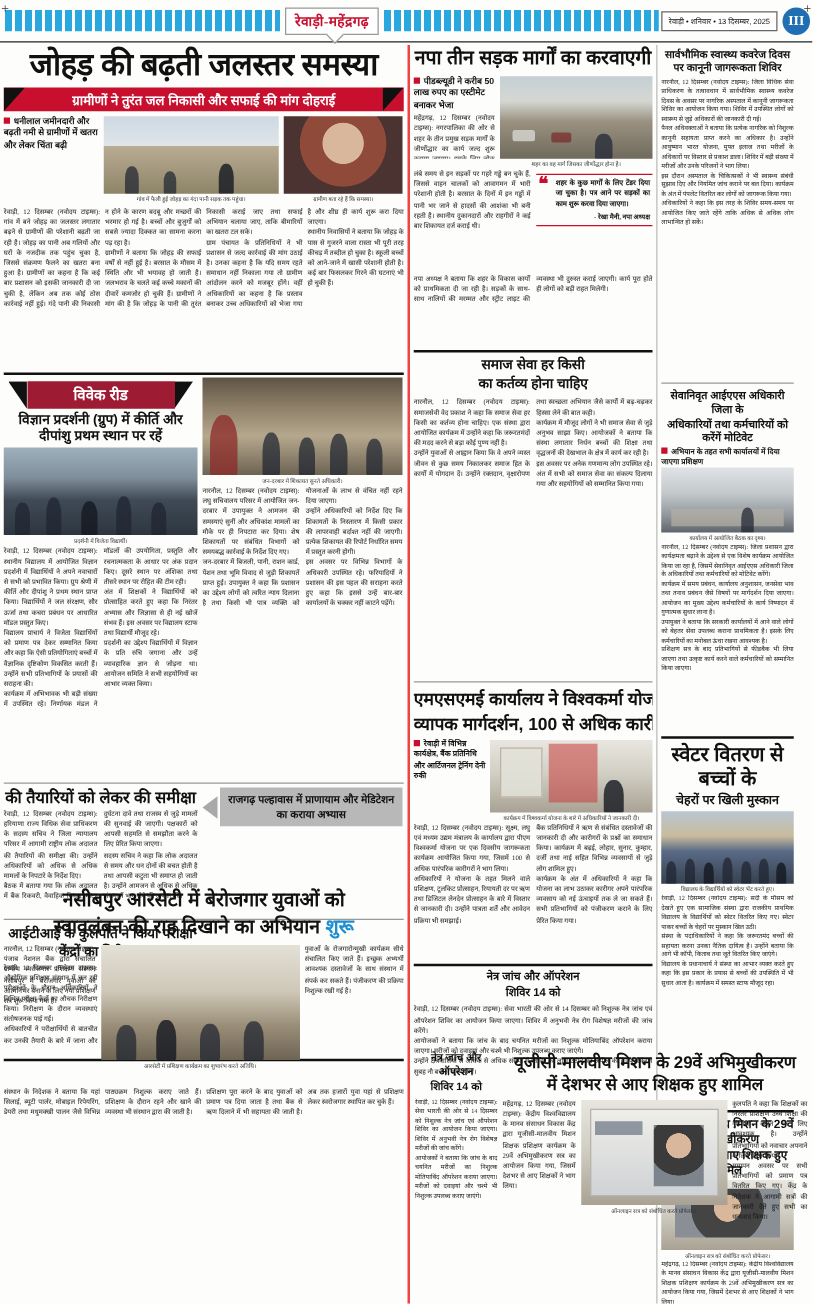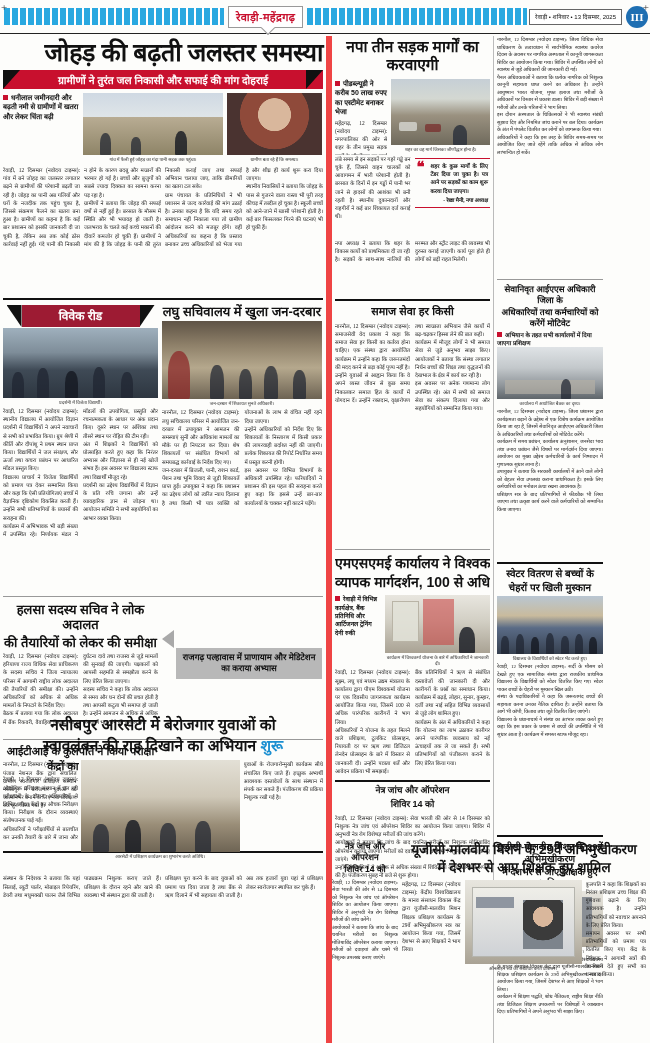--- a/index.html
+++ b/index.html
@@ -22,25 +22,25 @@
   .edition-tag { position: relative; flex: 0 0 auto; background: #fff; border: 1px solid #999; padding: 2px 7px 3px; margin: 0 2px; }
   .edition-tag .et-text { color: #c8102e; font-weight: bold; font-size: 11px; letter-spacing: .3px; }
   .edition-tag:after { content: ""; position: absolute; left: 46%; bottom: -6px; width: 9px; height: 9px; background: #fff; border-right: 1px solid #999; border-bottom: 1px solid #999; transform: rotate(45deg); }
   .datebox { flex: 0 0 auto; border: 1px solid #666; background: #fff; font-size: 6px; padding: 3px 5px; color: #111; white-space: nowrap; font-family: "Liberation Sans", sans-serif; }
   .emblem { flex: 0 0 auto; width: 22px; height: 22px; border-radius: 50%; background: #1f6fb2; color: #fff; font-size: 11px; font-weight: bold; display: flex; align-items: center; justify-content: center; margin-left: 4px; }
 
   
   .body-grid { display: flex; height: 1009px; padding: 2px 3px 0; gap: 3px; }
   .col { display: flex; flex-direction: column; }
   .col-left   { width: 320px; }
-  .col-mid    { width: 168px; border-left: 6px solid #ef4444; border-right: 1px solid #bbb; padding: 0 3px; }
+  .col-mid    { width: 200px; border-left: 2px solid #ef4444; border-right: 1px solid #bbb; padding: 0 3px; }
   .col-right  { width: 106px; }
 
   
-  .hl-lead { font-family: "Liberation Sans", sans-serif; font-weight: bold; color: #111; font-size: 25px; line-height: 1.12; letter-spacing: -.4px; text-align: right; padding: 2px 0 1px; }
+  .hl-lead { font-family: "Liberation Sans", sans-serif; font-weight: bold; color: #111; font-size: 25px; line-height: 1.12; letter-spacing: -.4px; text-align: center; padding: 2px 0 1px; }
   .hl-lead .accent { color: #1b8fd1; }
   .subhead-bar { position: relative; background: #c8102e; color: #fff; font-weight: bold; font-size: 10.5px; text-align: center; padding: 2.5px 18px; margin: 3px 0 4px; font-family: "Liberation Sans", sans-serif; }
   .subhead-bar:before, .subhead-bar:after { content: ""; position: absolute; top: 0; width: 17px; height: 100%; background: #111; }
   .subhead-bar:before { left: 0; clip-path: polygon(0 0, 100% 0, 0 100%); }
   .subhead-bar:after { right: 0; clip-path: polygon(100% 0, 100% 100%, 0 0); transform: scaleX(-1); }
 
   .hl-2 { font-family: "Liberation Sans", sans-serif; font-weight: bold; font-size: 15.5px; line-height: 1.16; text-align: center; color: #111; padding: 2px 0 3px; }
   .hl-3 { font-family: "Liberation Sans", sans-serif; font-weight: bold; font-size: 13px; line-height: 1.18; text-align: center; color: #111; padding: 2px 0; }
   .hl-4 { font-family: "Liberation Sans", sans-serif; font-weight: bold; font-size: 11px; line-height: 1.2; text-align: center; color: #111; padding: 2px 0; }
   .hl-small { font-family: "Liberation Sans", sans-serif; font-weight: bold; font-size: 8.6px; line-height: 1.25; text-align: center; color: #111; padding: 1px 0 2px; }
@@ -151,70 +151,69 @@
           <p>स्थानीय निवासियों ने बताया कि जोहड़ के पास से गुजरने वाला रास्ता भी पूरी तरह कीचड़ में तब्दील हो चुका है। स्कूली बच्चों को आने-जाने में खासी परेशानी होती है। कई बार फिसलकर गिरने की घटनाएं भी हो चुकी हैं।</p>
         </div>
       </div>
 
       <div class="rule-thick"></div>
 
       <div class="flex-row" style="align-items:flex-start;">
 
         <div style="width:155px;">
           <div class="tag-ribbon">विवेक रीड</div>
+          <div class="hl-4">विज्ञान प्रदर्शनी (ग्रुप) में कीर्ति और दीपांशु प्रथम स्थान पर रहें</div>
           <div class="photo ph-group" style="height:70px;">
             <div class="fig" style="left:6%;width:12px;height:26px;"></div>
             <div class="fig" style="left:22%;width:12px;height:30px;"></div>
             <div class="fig h" style="left:40%;width:13px;height:27px;"></div>
             <div class="fig" style="left:58%;width:12px;height:31px;"></div>
             <div class="fig" style="left:76%;width:12px;height:26px;"></div>
           </div>
           <div class="caption">प्रदर्शनी में विजेता विद्यार्थी।</div>
           <div class="body-text cols-2" style="height:186px;">
             <p>रेवाड़ी, 12 दिसम्बर (नवोदय टाइम्स): स्थानीय विद्यालय में आयोजित विज्ञान प्रदर्शनी में विद्यार्थियों ने अपने नवाचारों से सभी को प्रभावित किया। ग्रुप श्रेणी में कीर्ति और दीपांशु ने प्रथम स्थान प्राप्त किया। विद्यार्थियों ने जल संरक्षण, सौर ऊर्जा तथा कचरा प्रबंधन पर आधारित मॉडल प्रस्तुत किए।</p>
             <p>विद्यालय प्राचार्य ने विजेता विद्यार्थियों को प्रमाण पत्र देकर सम्मानित किया और कहा कि ऐसी प्रतियोगिताएं बच्चों में वैज्ञानिक दृष्टिकोण विकसित करती हैं। उन्होंने सभी प्रतिभागियों के प्रयासों की सराहना की।</p>
             <p>कार्यक्रम में अभिभावक भी बड़ी संख्या में उपस्थित रहे। निर्णायक मंडल ने मॉडलों की उपयोगिता, प्रस्तुति और रचनात्मकता के आधार पर अंक प्रदान किए। दूसरे स्थान पर अंशिका तथा तीसरे स्थान पर रोहित की टीम रही।</p>
             <p>अंत में शिक्षकों ने विद्यार्थियों को प्रोत्साहित करते हुए कहा कि निरंतर अभ्यास और जिज्ञासा से ही नई खोजें संभव हैं। इस अवसर पर विद्यालय स्टाफ तथा विद्यार्थी मौजूद रहे।</p>
             <p>प्रदर्शनी का उद्देश्य विद्यार्थियों में विज्ञान के प्रति रुचि जगाना और उन्हें व्यावहारिक ज्ञान से जोड़ना था। आयोजन समिति ने सभी सहयोगियों का आभार व्यक्त किया।</p>
           </div>
         </div>
 
         <div style="width:160px;">
-          <div class="hl-3">लघु सचिवालय में खुला जन-दरबार</div>
           <div class="photo ph-indoor" style="height:78px;">
             <div class="fig h" style="left:4%;width:22px;height:48px;background:rgba(140,40,40,.75);"></div>
             <div class="fig" style="left:30%;width:14px;height:34px;"></div>
             <div class="fig" style="left:48%;width:13px;height:30px;"></div>
             <div class="fig" style="left:64%;width:14px;height:33px;"></div>
             <div class="fig" style="left:82%;width:13px;height:29px;"></div>
           </div>
           <div class="caption">जन-दरबार में शिकायत सुनते अधिकारी।</div>
           <div class="body-text cols-2" style="height:178px;">
             <p>नारनौल, 12 दिसम्बर (नवोदय टाइम्स): लघु सचिवालय परिसर में आयोजित जन-दरबार में उपायुक्त ने आमजन की समस्याएं सुनीं और अधिकांश मामलों का मौके पर ही निपटारा कर दिया। शेष शिकायतों पर संबंधित विभागों को समयबद्ध कार्रवाई के निर्देश दिए गए।</p>
             <p>जन-दरबार में बिजली, पानी, राशन कार्ड, पेंशन तथा भूमि विवाद से जुड़ी शिकायतें प्राप्त हुईं। उपायुक्त ने कहा कि प्रशासन का उद्देश्य लोगों को त्वरित न्याय दिलाना है तथा किसी भी पात्र व्यक्ति को योजनाओं के लाभ से वंचित नहीं रहने दिया जाएगा।</p>
             <p>उन्होंने अधिकारियों को निर्देश दिए कि शिकायतों के निस्तारण में किसी प्रकार की लापरवाही बर्दाश्त नहीं की जाएगी। प्रत्येक शिकायत की रिपोर्ट निर्धारित समय में प्रस्तुत करनी होगी।</p>
             <p>इस अवसर पर विभिन्न विभागों के अधिकारी उपस्थित रहे। फरियादियों ने प्रशासन की इस पहल की सराहना करते हुए कहा कि इससे उन्हें बार-बार कार्यालयों के चक्कर नहीं काटने पड़ेंगे।</p>
           </div>
         </div>
       </div>
 
       <div class="rule-thin"></div>
       <div class="flex-row" style="align-items:flex-start;">
         <div style="width:155px;">
-          <div class="hl-3">हलसा सदस्य सचिव ने लोक अदालत</div>
           <div class="hl-3" style="padding-top:0;">की तैयारियों को लेकर की समीक्षा</div>
           <div class="body-text cols-2" style="height:84px;">
             <p>रेवाड़ी, 12 दिसम्बर (नवोदय टाइम्स): हरियाणा राज्य विधिक सेवा प्राधिकरण के सदस्य सचिव ने जिला न्यायालय परिसर में आगामी राष्ट्रीय लोक अदालत की तैयारियों की समीक्षा की। उन्होंने अधिकारियों को अधिक से अधिक मामलों के निपटारे के निर्देश दिए।</p>
             <p>बैठक में बताया गया कि लोक अदालत में बैंक रिकवरी, वैवाहिक विवाद, मोटर दुर्घटना दावे तथा राजस्व से जुड़े मामलों की सुनवाई की जाएगी। पक्षकारों को आपसी सहमति से समझौता करने के लिए प्रेरित किया जाएगा।</p>
             <p>सदस्य सचिव ने कहा कि लोक अदालत से समय और धन दोनों की बचत होती है तथा आपसी कटुता भी समाप्त हो जाती है। उन्होंने आमजन से अधिक से अधिक संख्या में भाग लेने की अपील की।</p>
           </div>
         </div>
         <div style="width:160px; display:flex; align-items:center; gap:2px;">
           <div class="arrow-left"></div>
-          <div class="grey-box" style="flex:1;margin-top:48px;">राजगढ़ पल्हावास में प्राणायाम और मेडिटेशन का कराया अभ्यास</div>
+          <div class="grey-box" style="flex:1;">राजगढ़ पल्हावास में प्राणायाम और मेडिटेशन का कराया अभ्यास</div>
         </div>
       </div>
 
       <div class="rule-thin"></div>
       <div style="width:155px;">
         <div class="hl-4">आईटीआई के कुलपति ने किया परीक्षा</div>
         <div class="hl-4" style="padding-top:0;">केंद्रों का निरीक्षण</div>
         <div class="body-text cols-2" style="height:72px;">
           <p>रेवाड़ी, 12 दिसम्बर (नवोदय टाइम्स): औद्योगिक प्रशिक्षण संस्थान में चल रही परीक्षाओं के दौरान अधिकारियों ने विभिन्न परीक्षा केंद्रों का औचक निरीक्षण किया। निरीक्षण के दौरान व्यवस्थाएं संतोषजनक पाई गईं।</p>
           <p>अधिकारियों ने परीक्षार्थियों से बातचीत कर उनकी तैयारी के बारे में जाना और नकल रहित परीक्षा कराने के निर्देश दिए। उन्होंने कहा कि किसी भी प्रकार की अनियमितता पाए जाने पर सख्त कार्रवाई की जाएगी।</p>
@@ -289,20 +288,21 @@
         </div>
         <div class="body-text cols-2" style="height:56px;overflow:hidden;">
           <p>नपा अध्यक्ष ने बताया कि शहर के विकास कार्यों को प्राथमिकता दी जा रही है। सड़कों के साथ-साथ नालियों की मरम्मत और स्ट्रीट लाइट की व्यवस्था भी दुरुस्त कराई जाएगी। कार्य पूरा होते ही लोगों को बड़ी राहत मिलेगी।</p>
         </div>
       </div>
 
       <div class="rule-thick"></div>
 
       <div>
         <div class="hl-4">समाज सेवा हर किसी</div>
+        <div class="hl-4" style="padding-top:0;">का कर्तव्य होना चाहिए</div>
         <div class="body-text cols-2 mt2" style="height:224px;overflow:hidden;">
           <p>नारनौल, 12 दिसम्बर (नवोदय टाइम्स): समाजसेवी वेद प्रकाश ने कहा कि समाज सेवा हर किसी का कर्तव्य होना चाहिए। एक संस्था द्वारा आयोजित कार्यक्रम में उन्होंने कहा कि जरूरतमंदों की मदद करने से बड़ा कोई पुण्य नहीं है।</p>
           <p>उन्होंने युवाओं से आह्वान किया कि वे अपने व्यस्त जीवन से कुछ समय निकालकर समाज हित के कार्यों में योगदान दें। उन्होंने रक्तदान, वृक्षारोपण तथा स्वच्छता अभियान जैसे कार्यों में बढ़-चढ़कर हिस्सा लेने की बात कही।</p>
           <p>कार्यक्रम में मौजूद लोगों ने भी समाज सेवा से जुड़े अनुभव साझा किए। आयोजकों ने बताया कि संस्था लगातार निर्धन बच्चों की शिक्षा तथा वृद्धजनों की देखभाल के क्षेत्र में कार्य कर रही है।</p>
           <p>इस अवसर पर अनेक गणमान्य लोग उपस्थित रहे। अंत में सभी को समाज सेवा का संकल्प दिलाया गया और सहयोगियों को सम्मानित किया गया।</p>
         </div>
       </div>
 
       <div class="rule-thin"></div>
 
@@ -339,20 +339,21 @@
           <p>रेवाड़ी, 12 दिसम्बर (नवोदय टाइम्स): सेवा भारती की ओर से 14 दिसम्बर को निशुल्क नेत्र जांच एवं ऑपरेशन शिविर का आयोजन किया जाएगा। शिविर में अनुभवी नेत्र रोग विशेषज्ञ मरीजों की जांच करेंगे।</p>
           <p>आयोजकों ने बताया कि जांच के बाद चयनित मरीजों का निशुल्क मोतियाबिंद ऑपरेशन कराया जाएगा। मरीजों को दवाइयां और चश्मे भी निशुल्क उपलब्ध कराए जाएंगे।</p>
           <p>उन्होंने क्षेत्रवासियों से अधिक से अधिक संख्या में शिविर का लाभ उठाने की अपील की है। पंजीकरण सुबह नौ बजे से शुरू होगा।</p>
         </div>
       </div>
     </div>
 
     <div class="col col-right">
 
       <div>
+        <div class="sidebar-head">सार्वभौमिक स्वास्थ्य कवरेज दिवस पर कानूनी जागरूकता शिविर</div>
         <div class="tiny-text" style="height:240px;overflow:hidden;">
           <p>नारनौल, 12 दिसम्बर (नवोदय टाइम्स): जिला विधिक सेवा प्राधिकरण के तत्वावधान में सार्वभौमिक स्वास्थ्य कवरेज दिवस के अवसर पर नागरिक अस्पताल में कानूनी जागरूकता शिविर का आयोजन किया गया। शिविर में उपस्थित लोगों को स्वास्थ्य से जुड़े अधिकारों की जानकारी दी गई।</p>
           <p>पैनल अधिवक्ताओं ने बताया कि प्रत्येक नागरिक को निशुल्क कानूनी सहायता प्राप्त करने का अधिकार है। उन्होंने आयुष्मान भारत योजना, मुफ्त इलाज तथा मरीजों के अधिकारों पर विस्तार से प्रकाश डाला। शिविर में बड़ी संख्या में मरीजों और उनके परिजनों ने भाग लिया।</p>
           <p>इस दौरान अस्पताल के चिकित्सकों ने भी स्वास्थ्य संबंधी सुझाव दिए और नियमित जांच कराने पर बल दिया। कार्यक्रम के अंत में पंपलेट वितरित कर लोगों को जागरूक किया गया।</p>
           <p>अधिकारियों ने कहा कि इस तरह के शिविर समय-समय पर आयोजित किए जाते रहेंगे ताकि अधिक से अधिक लोग लाभान्वित हो सकें।</p>
         </div>
       </div>
 
       <div class="rule-thin"></div>
 
@@ -369,21 +370,21 @@
           <p>नारनौल, 12 दिसम्बर (नवोदय टाइम्स): जिला प्रशासन द्वारा कार्यक्षमता बढ़ाने के उद्देश्य से एक विशेष कार्यक्रम आयोजित किया जा रहा है, जिसमें सेवानिवृत आईएएस अधिकारी जिला के अधिकारियों तथा कर्मचारियों को मोटिवेट करेंगे।</p>
           <p>कार्यक्रम में समय प्रबंधन, कार्यालय अनुशासन, जनसेवा भाव तथा तनाव प्रबंधन जैसे विषयों पर मार्गदर्शन दिया जाएगा। आयोजन का मुख्य उद्देश्य कर्मचारियों के कार्य निष्पादन में गुणात्मक सुधार लाना है।</p>
           <p>उपायुक्त ने बताया कि सरकारी कार्यालयों में आने वाले लोगों को बेहतर सेवा उपलब्ध कराना प्राथमिकता है। इसके लिए कर्मचारियों का मनोबल ऊंचा रखना आवश्यक है।</p>
           <p>प्रशिक्षण सत्र के बाद प्रतिभागियों से फीडबैक भी लिया जाएगा तथा उत्कृष्ट कार्य करने वाले कर्मचारियों को सम्मानित किया जाएगा।</p>
         </div>
       </div>
 
       <div class="rule-thick"></div>
 
       <div>
-        <div class="hl-4" style="font-size:10px;">स्वेटर वितरण से बच्चों के</div>
+        <div class="hl-4" style="font-size:16px;">स्वेटर वितरण से बच्चों के</div>
         <div class="hl-4" style="font-size:10px;padding-top:0;">चेहरों पर खिली मुस्कान</div>
         <div class="photo ph-school" style="height:58px;">
           <div class="fig" style="left:4%;width:8px;height:18px;"></div>
           <div class="fig" style="left:18%;width:8px;height:20px;"></div>
           <div class="fig h" style="left:32%;width:8px;height:17px;"></div>
           <div class="fig" style="left:46%;width:8px;height:21px;"></div>
           <div class="fig" style="left:60%;width:8px;height:18px;"></div>
           <div class="fig" style="left:74%;width:8px;height:20px;"></div>
           <div class="fig h" style="left:87%;width:8px;height:17px;"></div>
         </div>

